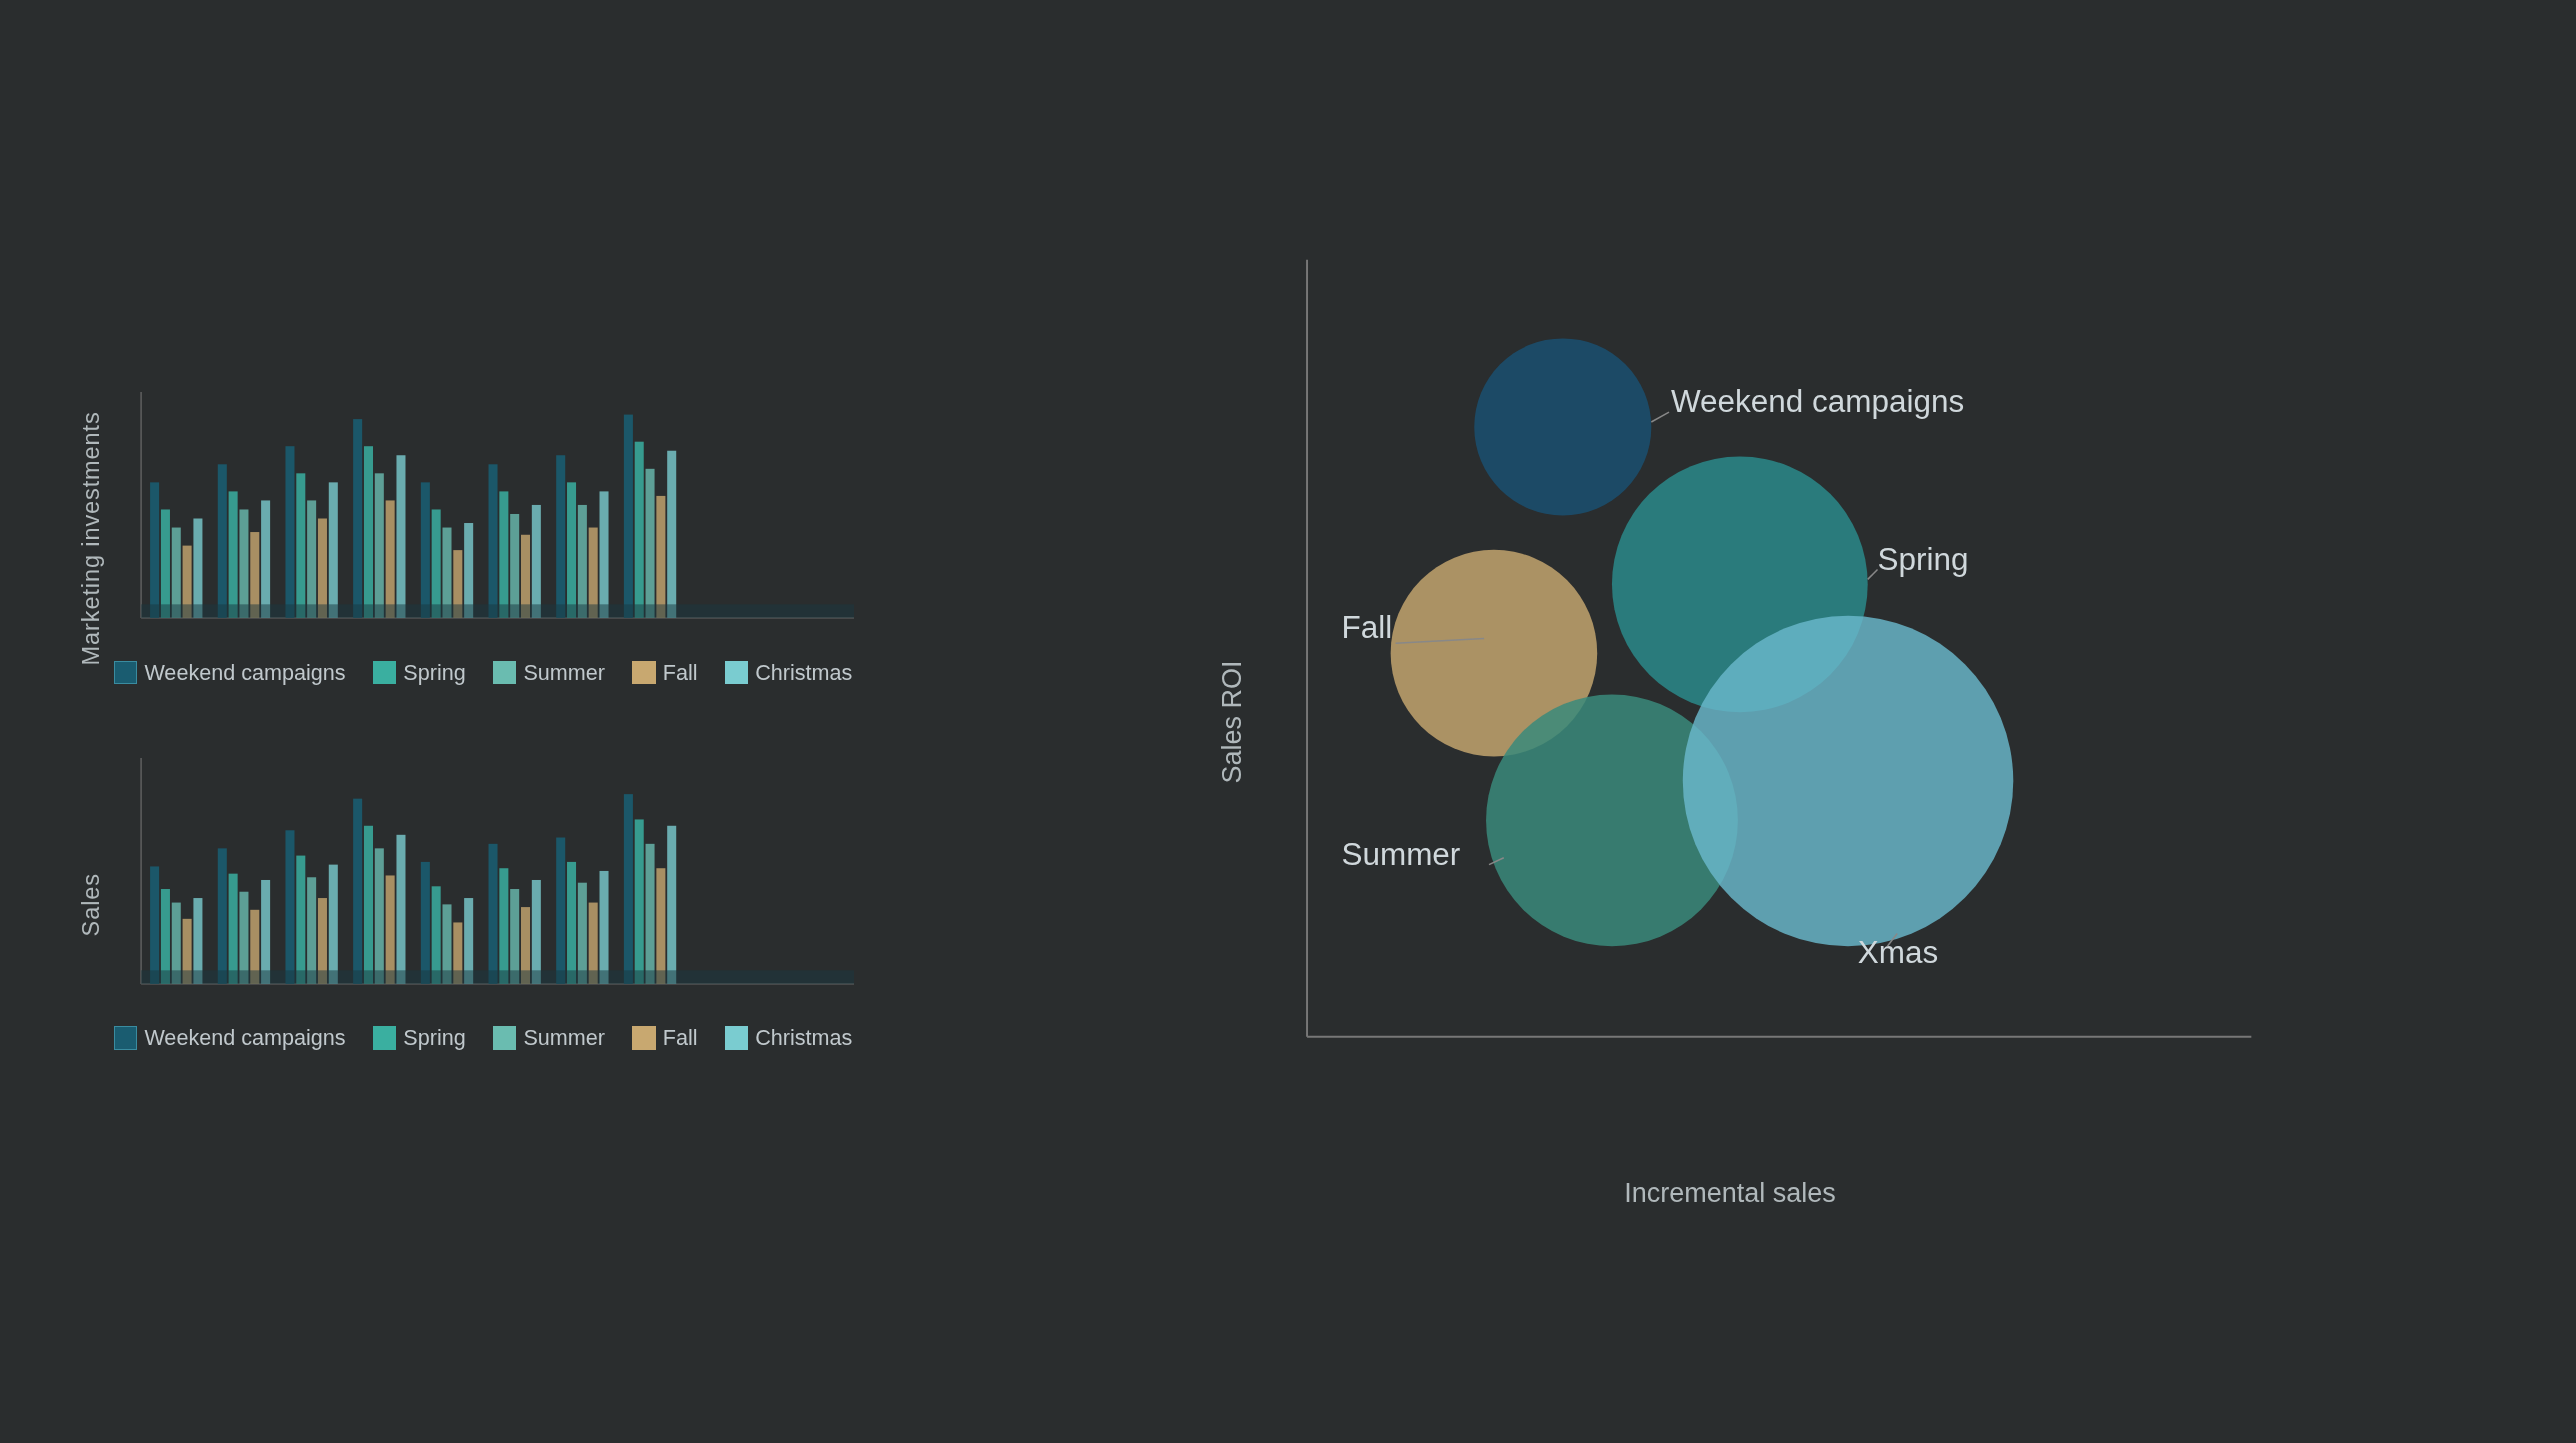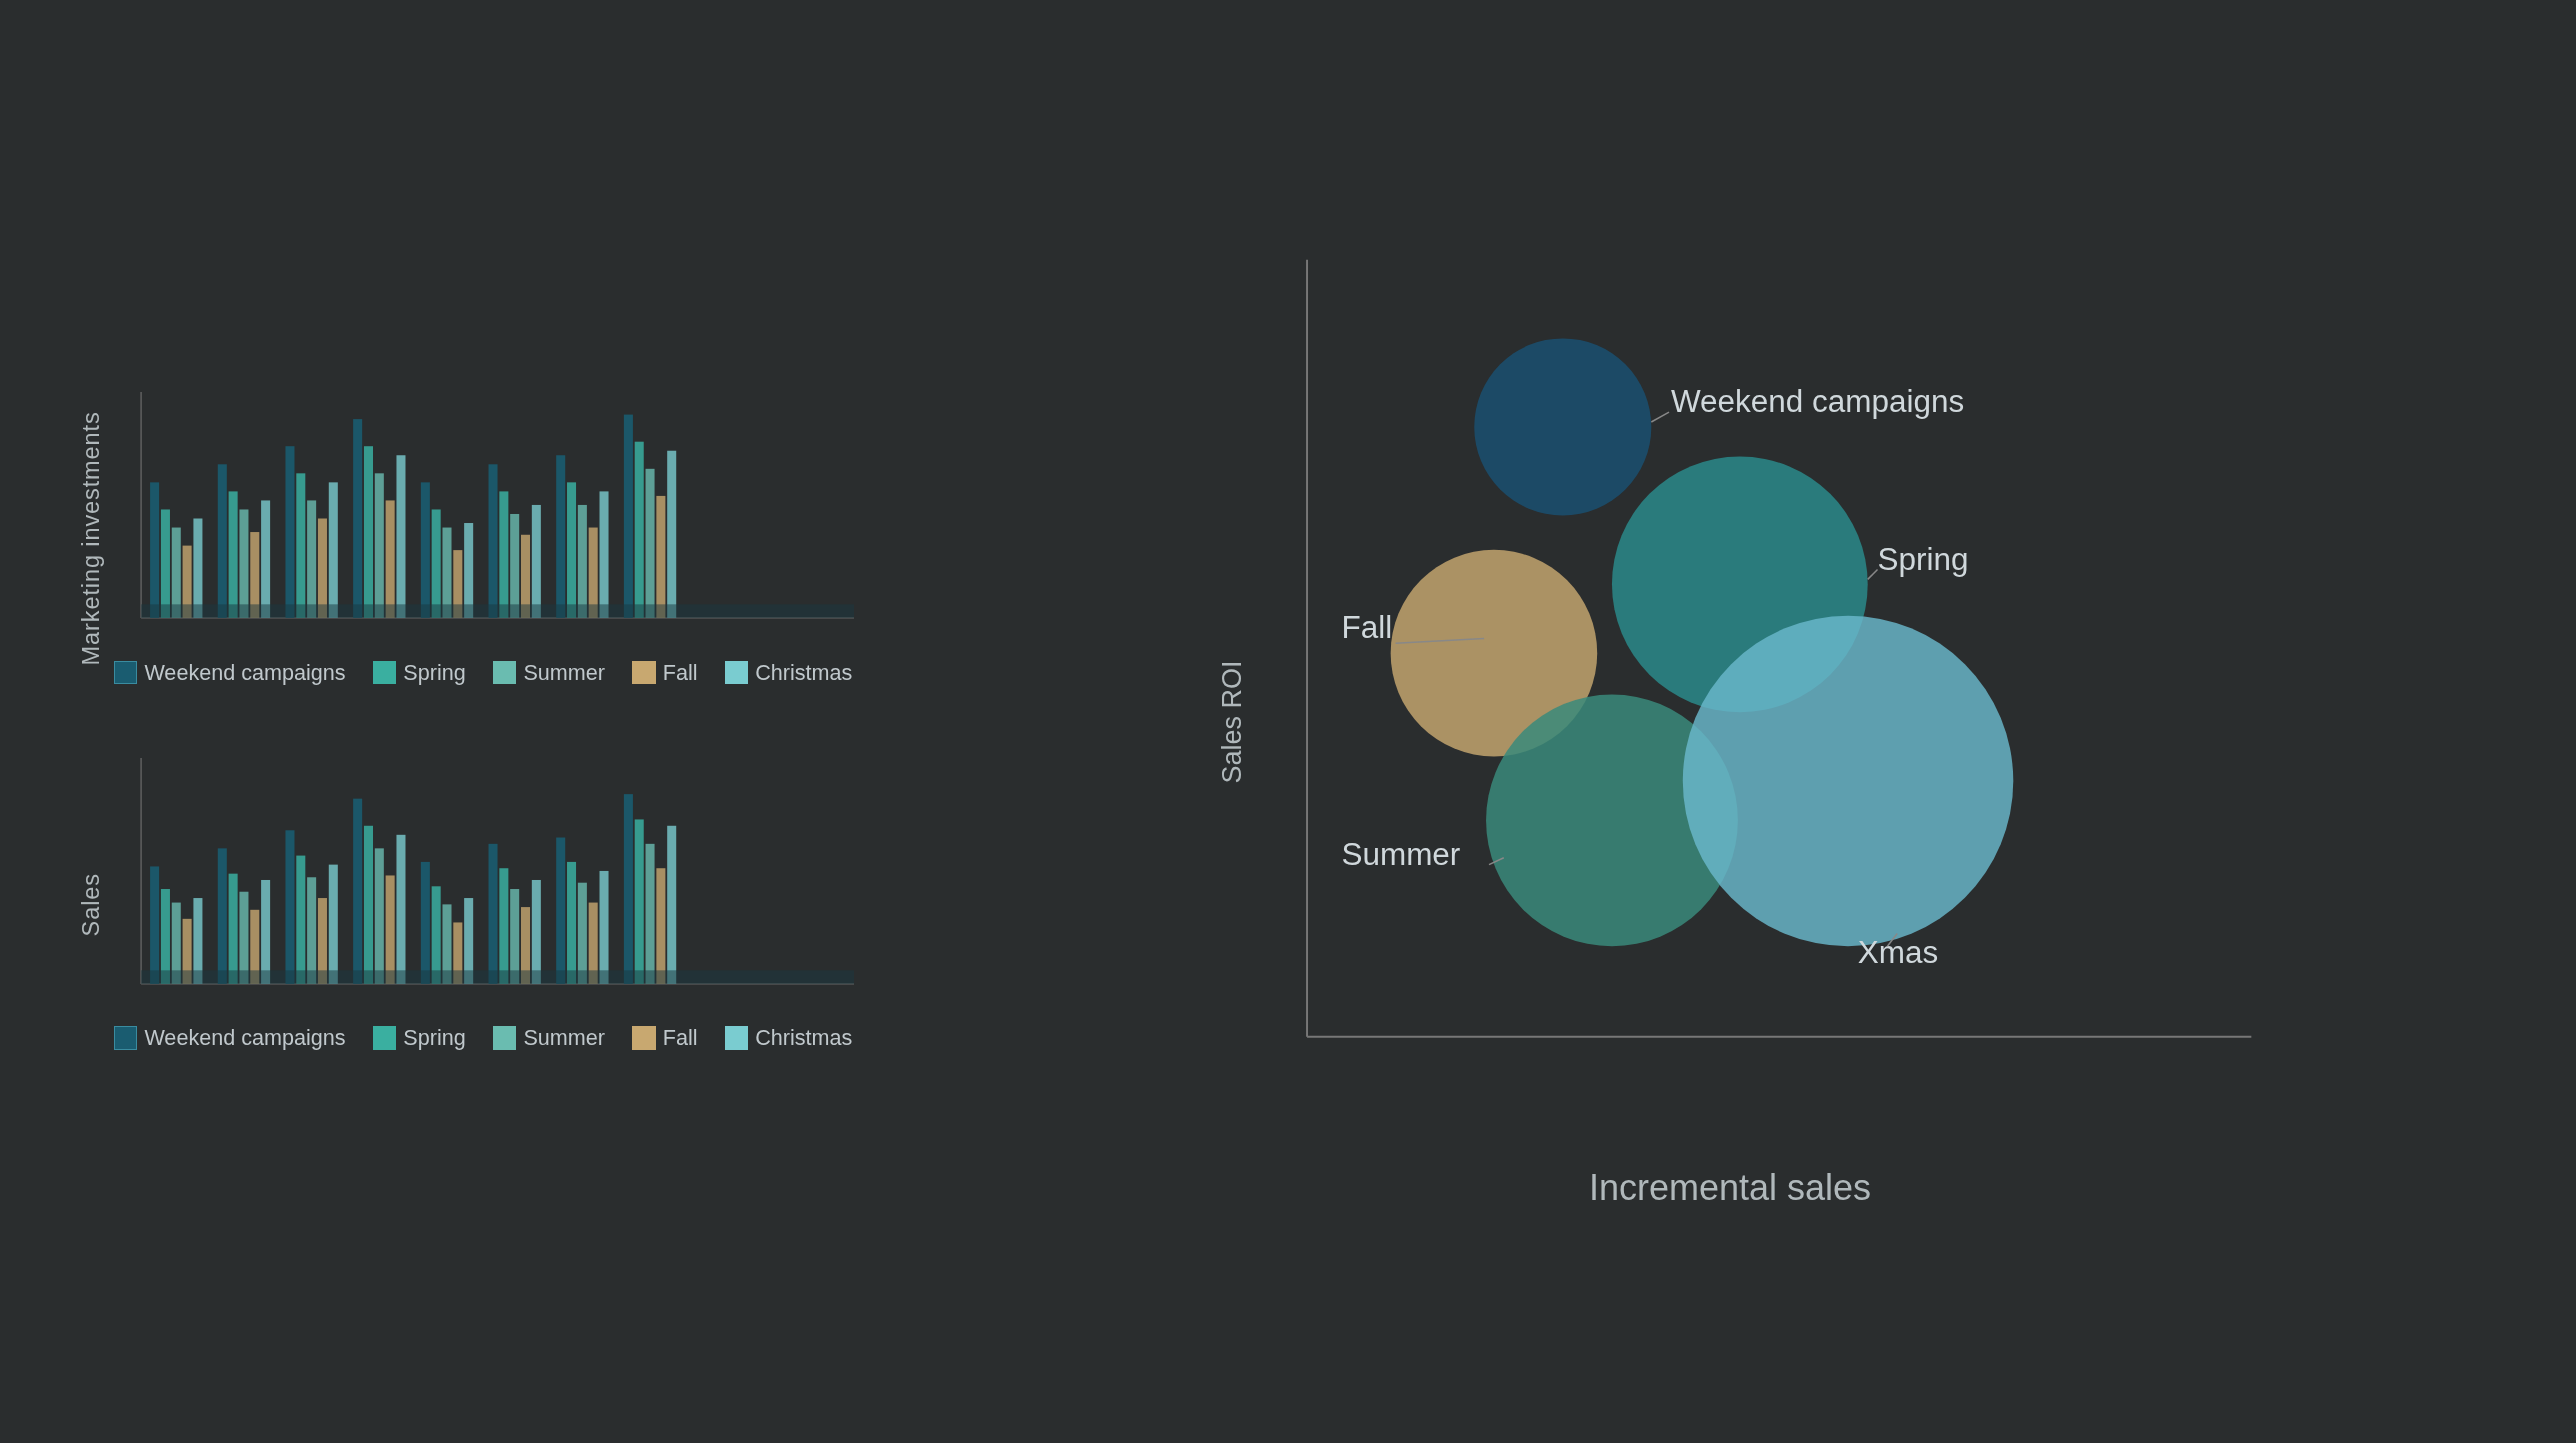--- a/index.html
+++ b/index.html
@@ -90,21 +90,21 @@
     }
     .bubble-chart-svg {
       width: 100%;
       height: 100%;
     }
     .axis-label-x {
       position: absolute;
       bottom: 9px;
       left: 50%;
       transform: translateX(-50%);
-      font-size: 36px;
+      font-size: 27px;
       color: #b0b8bb;
     }
     .axis-label-y {
       position: absolute;
       left: -18px;
       top: 50%;
       transform: translateY(-50%) rotate(-90deg);
       font-size: 27px;
       color: #b0b8bb;
       white-space: nowrap;

